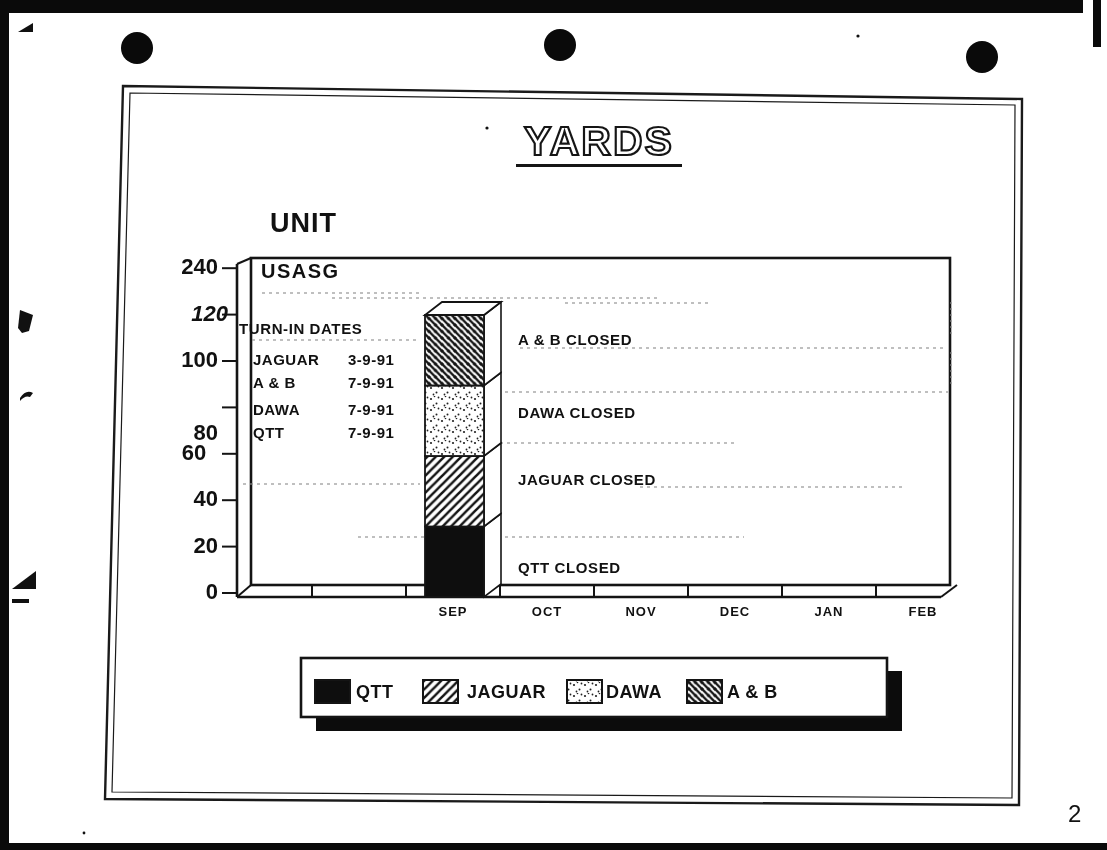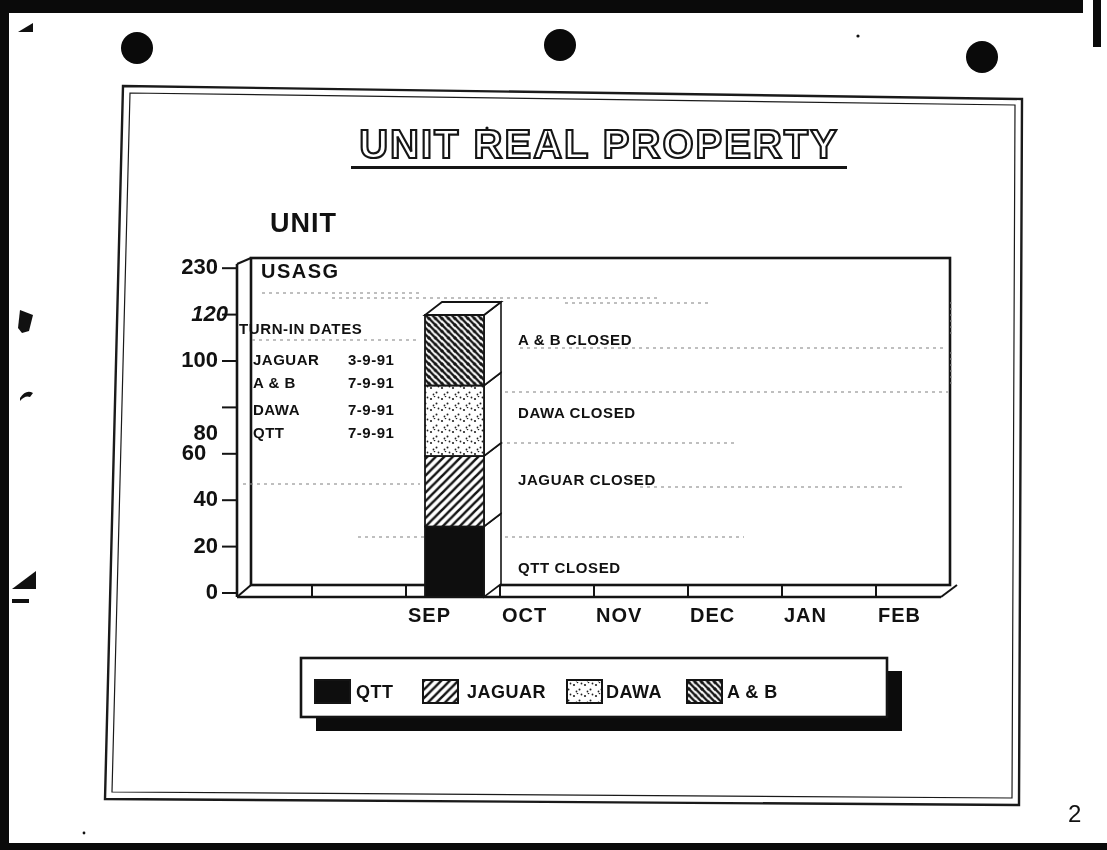--- a/index.html
+++ b/index.html
@@ -9,21 +9,21 @@
   #gfx{position:absolute;left:0;top:0;z-index:1;}
   .txt{position:absolute;z-index:3;white-space:nowrap;}
   .b{font-weight:bold;}
   
   .outline{color:#ffffff;-webkit-text-stroke:2.2px #151515;font-weight:bold;letter-spacing:2px;}
   .outline-line{display:inline-block;border-bottom:3px solid #151515;padding:0 8px 2px 8px;line-height:1.0;}
   #title-wrap{left:92px;top:118px;width:1014px;text-align:center;z-index:3;position:absolute;}
   #title1{font-size:41px;}
   #title2{font-size:40px;margin-top:4px;}
   .ytick{transform:translateY(-52%);font-size:22px;font-weight:bold;text-align:right;width:48px;}
-  .xlabel{font-size:20px;font-weight:bold;width:90px;transform:translateX(-50%);letter-spacing:1px;}
+  .xlabel{font-size:13px;font-weight:bold;text-align:center;width:90px;transform:translateX(-50%);letter-spacing:1px;}
   .anno{font-size:15px;font-weight:bold;letter-spacing:0.6px;}
   .turn-name{font-size:15px;font-weight:bold;letter-spacing:0.5px;}
   .legend-label{font-size:18px;font-weight:bold;letter-spacing:0.5px;}
   #page-num{font-size:24px;}
 </style>
 </head>
 <body>
 
 <svg id="gfx" width="1107" height="850" viewBox="0 0 1107 850" xmlns="http://www.w3.org/2000/svg">
   <defs>
@@ -141,22 +141,22 @@
       <rect x="423" y="680" width="35" height="23" fill="#ffffff"></rect>
       <rect x="423" y="680" width="35" height="23" fill="url(#hatchF)" stroke="#141414" stroke-width="2"></rect>
       <rect x="567" y="680" width="35" height="23" fill="#ffffff"></rect>
       <rect x="567" y="680" width="35" height="23" fill="url(#dots)" stroke="#141414" stroke-width="2"></rect>
       <rect x="687" y="680" width="35" height="23" fill="#ffffff"></rect>
       <rect x="687" y="680" width="35" height="23" fill="url(#hatchB)" stroke="#141414" stroke-width="2"></rect>
     </g>
 </svg>
 
 <div id="title-wrap">
-  <div id="title2">
-    <span class="outline outline-line">UNIT REAL PROPERTY</span>
+  <div id="title1">
+    <span class="outline outline-line">YARDS</span>
   </div>
 </div>
 
 <div class="txt b" style="left:270px;top:208px;font-size:27px;letter-spacing:1px;">UNIT</div>
 
 <div class="txt b" style="left:261px;top:260px;font-size:20px;letter-spacing:1.5px;">USASG</div>
 
 <div class="txt anno" style="left:239px;top:320px;">TURN-IN DATES</div>
 
 <div id="turnin-rows">
@@ -176,21 +176,21 @@
     <div class="anno txt" style="left: 518px; top: 559px;">QTT CLOSED</div>
   </div>
 <div id="ylabels">
     <div class="ytick txt" style="left: 170px; top: 593px;">0</div>
     <div class="ytick txt" style="left: 170px; top: 546.6px;">20</div>
     <div class="ytick txt" style="left: 170px; top: 500.2px;">40</div>
     <div class="ytick txt" style="left: 170px; top: 453.8px; text-align: center;">60</div>
     <div class="ytick txt" style="left: 170px; top: 407.4px; margin-top: 27px;">80</div>
     <div class="ytick txt" style="left: 170px; top: 361px;">100</div>
     <div class="ytick txt" style="left: 180px; top: 314.6px; font-style: italic;">120</div>
-    <div class="ytick txt" style="left: 170px; top: 268.2px;">230</div>
+    <div class="ytick txt" style="left: 170px; top: 268.2px;">240</div>
   </div>
 <div id="xlabels">
     <div class="xlabel txt" style="left: 453px; top: 604px;">SEP</div>
     <div class="xlabel txt" style="left: 547px; top: 604px;">OCT</div>
     <div class="xlabel txt" style="left: 641px; top: 604px;">NOV</div>
     <div class="xlabel txt" style="left: 735px; top: 604px;">DEC</div>
     <div class="xlabel txt" style="left: 829px; top: 604px;">JAN</div>
     <div class="xlabel txt" style="left: 923px; top: 604px;">FEB</div>
   </div>
 <div id="legend-labels">

